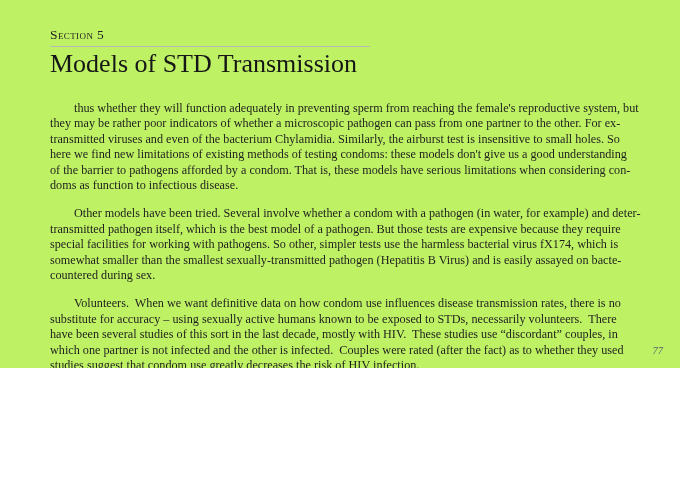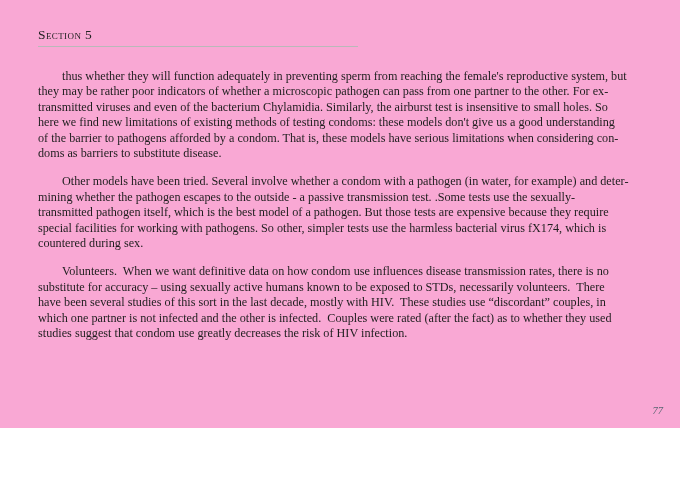--- a/index.html
+++ b/index.html
@@ -3,24 +3,24 @@
 <meta charset="utf-8">
 <style>
   html, body {
     margin: 0;
     padding: 0;
     background: #ffffff;
   }
   .page {
     position: relative;
     width: 680px;
-    height: 428px;
-    background: #f9a8d4;
+    height: 368px;
+    background: #bef264;
     box-sizing: border-box;
-    padding: 27px 32px 0 38px;
+    padding: 27px 32px 0 50px;
     overflow: hidden;
     font-family: "Liberation Serif", "DejaVu Serif", serif;
   }
   .section-label {
     font-variant: small-caps;
     font-size: 13.5px;
     line-height: 15px;
     letter-spacing: 0.4px;
     color: #222222;
   }
@@ -63,37 +63,38 @@
 </style>
 </head>
 <body>
 
 <div class="page">
 
   <div class="section-label">Section 5</div>
 
   <div class="header-rule"></div>
 
+  <h1 class="doc-title">Models of STD Transmission</h1>
 
   <div class="body-text">
 
     <div class="para">
       <div class="line">thus whether they will function adequately in preventing sperm from reaching the female's reproductive system, but</div>
       <div class="line">they may be rather poor indicators of whether a microscopic pathogen can pass from one partner to the other. For ex-</div>
       <div class="line">transmitted viruses and even of the bacterium Chylamidia. Similarly, the airburst test is insensitive to small holes. So</div>
       <div class="line">here we find new limitations of existing methods of testing condoms: these models don't give us a good understanding</div>
       <div class="line">of the barrier to pathogens afforded by a condom. That is, these models have serious limitations when considering con-</div>
-      <div class="line">doms as barriers to substitute disease.</div>
+      <div class="line">doms as function to infectious disease.</div>
     </div>
 
     <div class="para">
       <div class="line">Other models have been tried. Several involve whether a condom with a pathogen (in water, for example) and deter-</div>
-      <div class="line">mining whether the pathogen escapes to the outside - a passive transmission test. .Some tests use the sexually-</div>
       <div class="line">transmitted pathogen itself, which is the best model of a pathogen. But those tests are expensive because they require</div>
       <div class="line">special facilities for working with pathogens. So other, simpler tests use the harmless bacterial virus fX174, which is</div>
+      <div class="line">somewhat smaller than the smallest sexually-transmitted pathogen (Hepatitis B Virus) and is easily assayed on bacte-</div>
       <div class="line">countered during sex.</div>
     </div>
 
     <div class="para">
       <div class="line">Volunteers.  When we want definitive data on how condom use influences disease transmission rates, there is no</div>
       <div class="line">substitute for accuracy – using sexually active humans known to be exposed to STDs, necessarily volunteers.  There</div>
       <div class="line">have been several studies of this sort in the last decade, mostly with HIV.  These studies use “discordant” couples, in</div>
       <div class="line">which one partner is not infected and the other is infected.  Couples were rated (after the fact) as to whether they used</div>
       <div class="line">studies suggest that condom use greatly decreases the risk of HIV infection.</div>
     </div>

